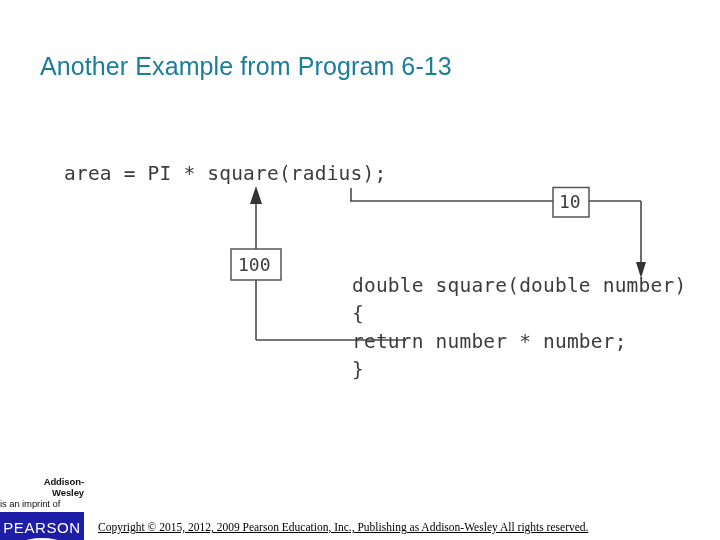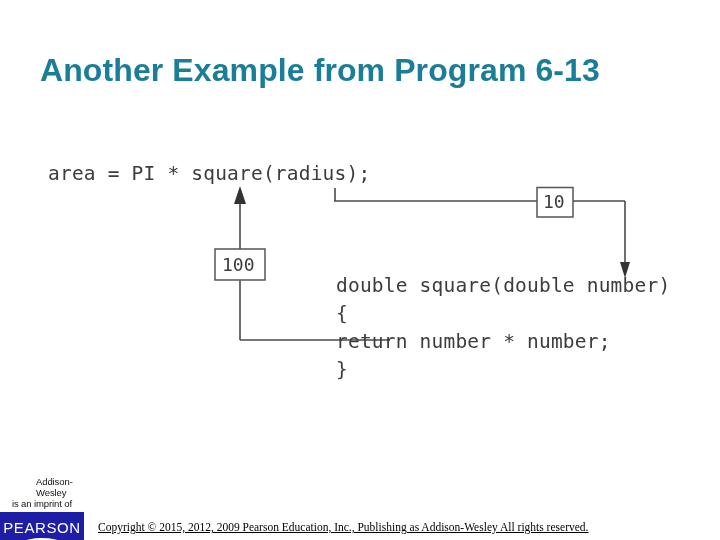--- a/index.html
+++ b/index.html
@@ -15,32 +15,32 @@
     overflow: hidden;
     font-family: "Liberation Sans", sans-serif;
   }
 
   
   #slide-title {
     position: absolute;
     left: 40px;
     top: 52px;
     font-family: "Liberation Sans", sans-serif;
-    font-size: 32px;
-    font-weight: bold;
+    font-size: 25px;
+    font-weight: normal;
     letter-spacing: 0.1px;
     color: #1a7e99;
     white-space: nowrap;
     margin: 0;
   }
 
   
   #figure {
     position: absolute;
-    left: 0;
+    left: 16px;
     top: 140px;
     width: 672px;
     height: 250px;
   }
   #figure svg {
     display: block;
   }
 
   .code-text {
     font-family: "DejaVu Sans Mono", "Liberation Mono", monospace;
@@ -72,33 +72,33 @@
   
   #publisher-logo {
     position: absolute;
     left: 0;
     top: 476px;
     width: 84px;
   }
   #imprint-line-1 {
     font-family: "Liberation Sans", sans-serif;
     font-size: 9.5px;
-    font-weight: normal;
+    font-weight: bold;
     color: #111111;
-    text-align: left;
+    text-align: right;
     line-height: 11px;
     letter-spacing: -0.1px;
     padding-left: 36px;
   }
   #imprint-line-2 {
     font-family: "Liberation Sans", sans-serif;
     font-size: 9.5px;
     font-weight: normal;
     color: #111111;
-    text-align: center;
+    text-align: left;
     line-height: 11px;
     letter-spacing: -0.1px;
   }
   #pearson-badge {
     position: relative;
     margin-top: 3px;
     width: 84px;
     height: 42px;
     background: #1d1da6;
     overflow: hidden;

